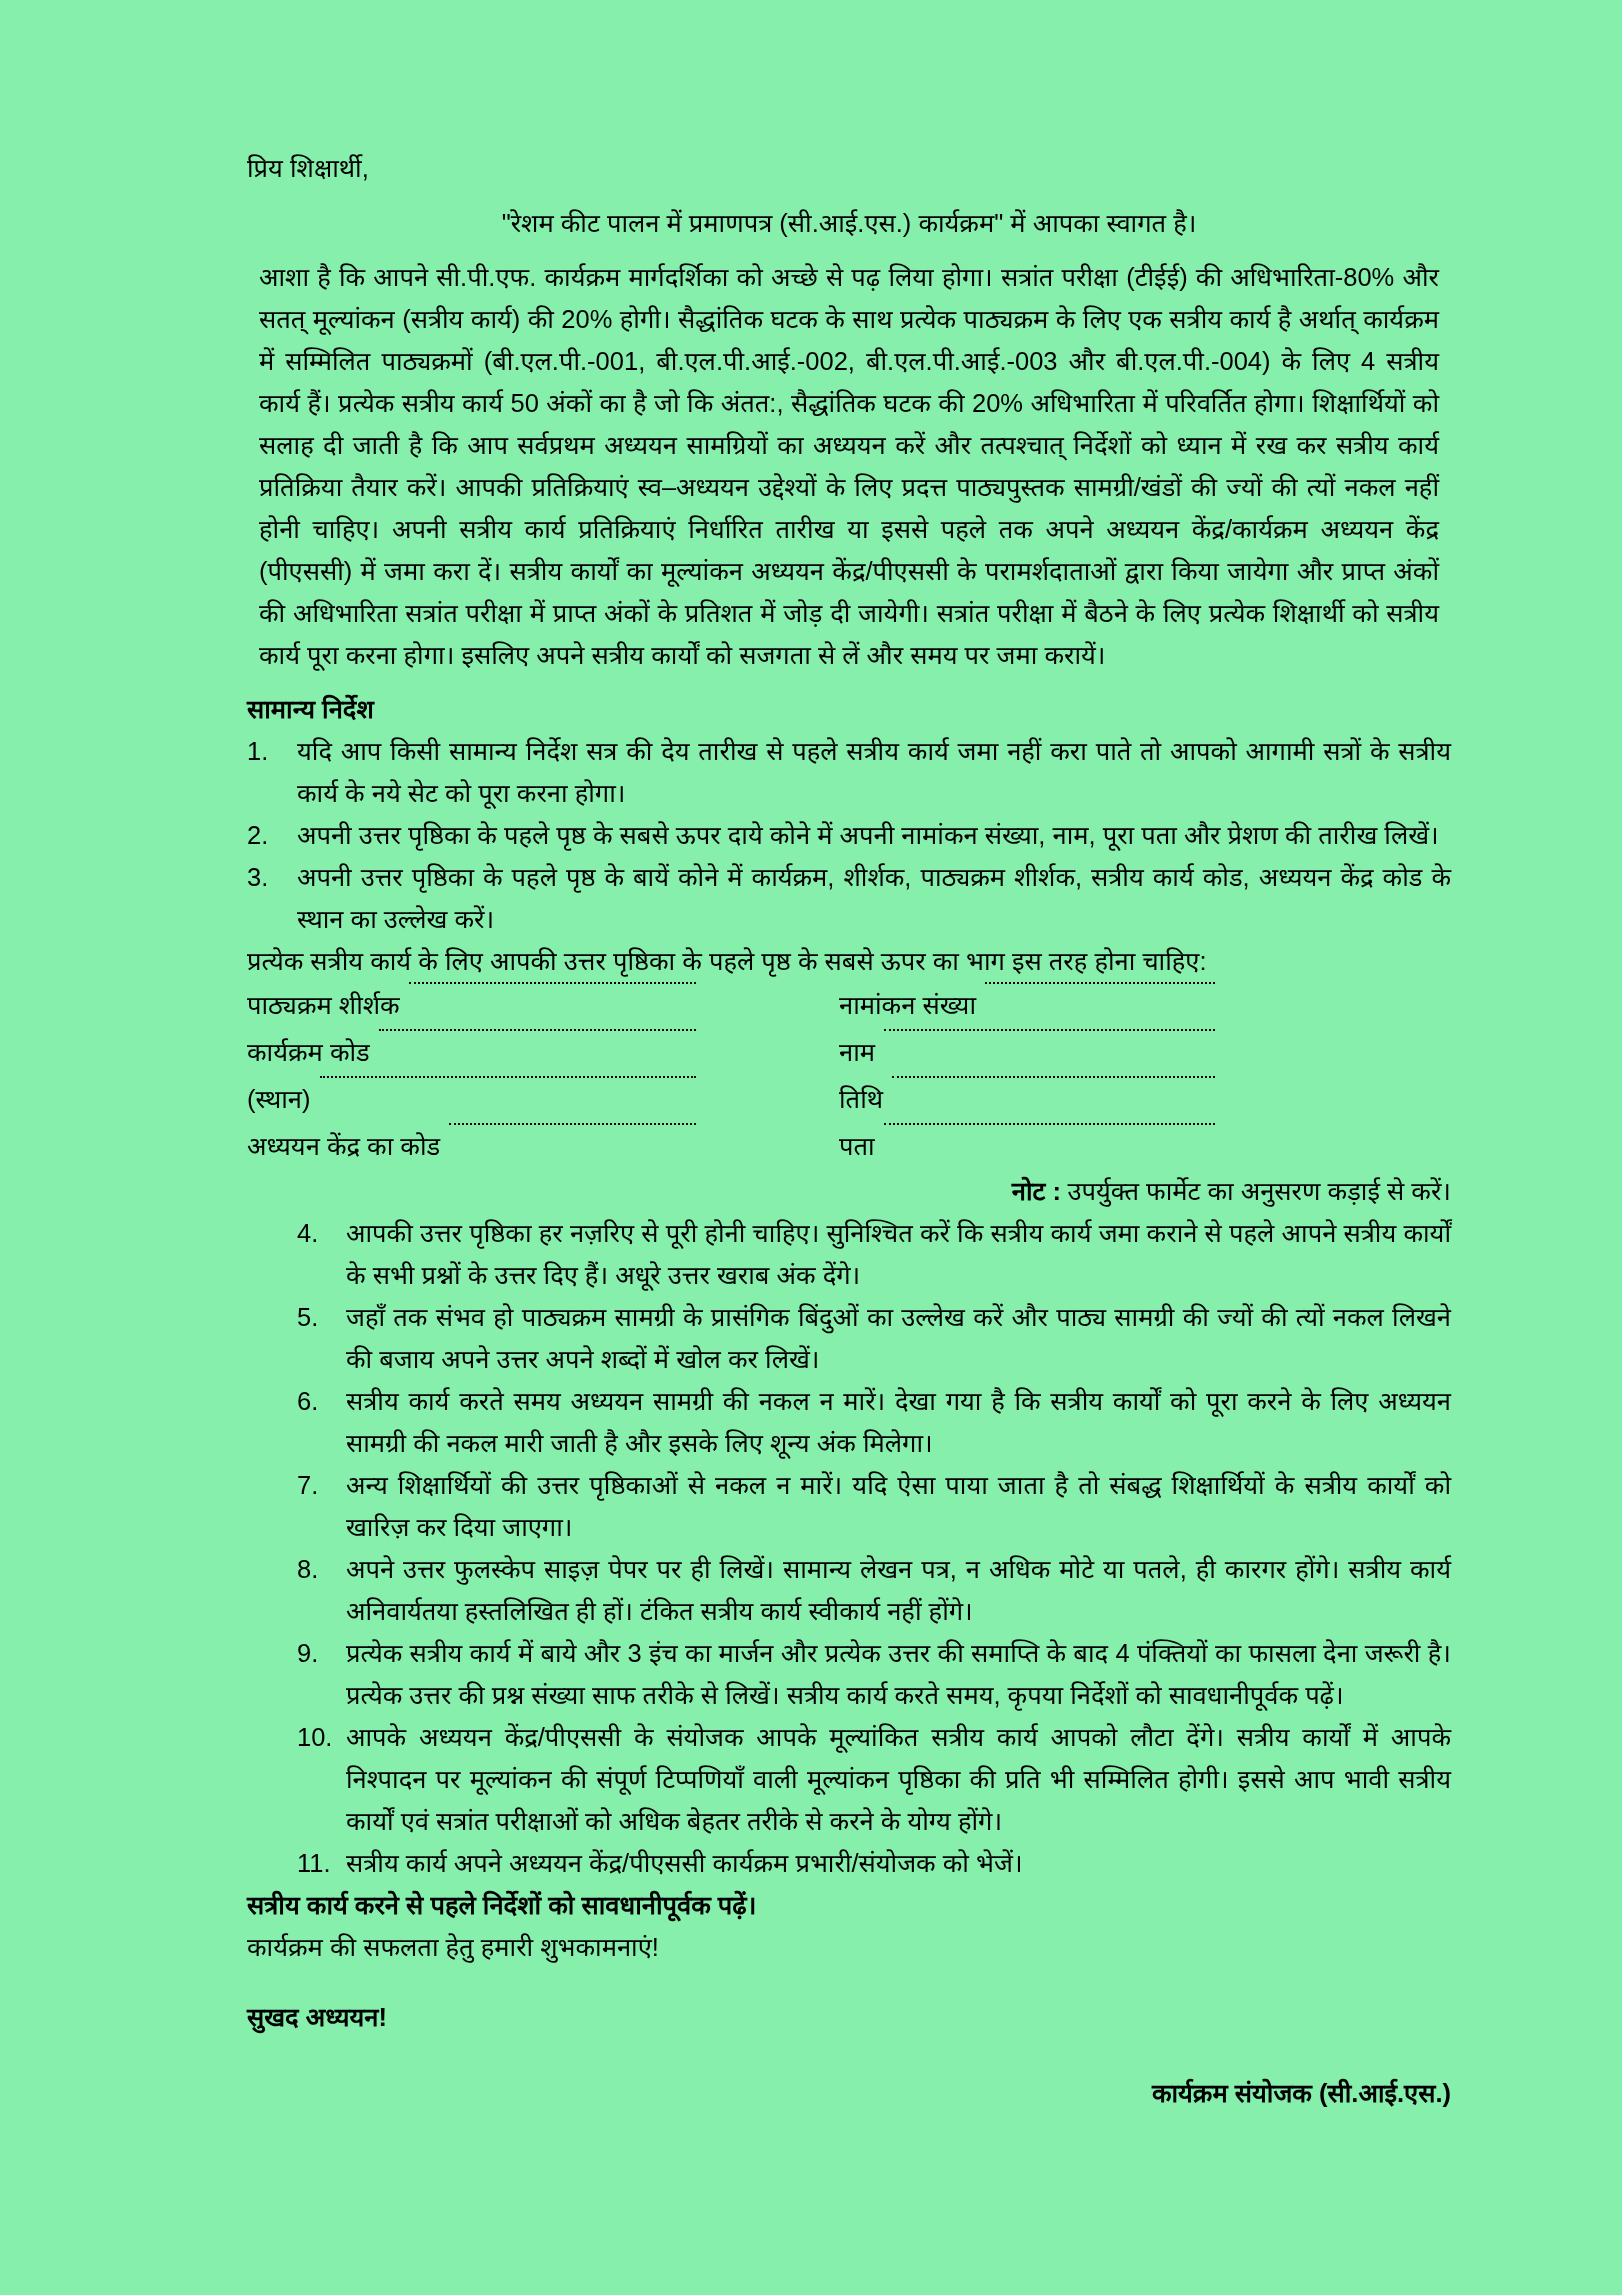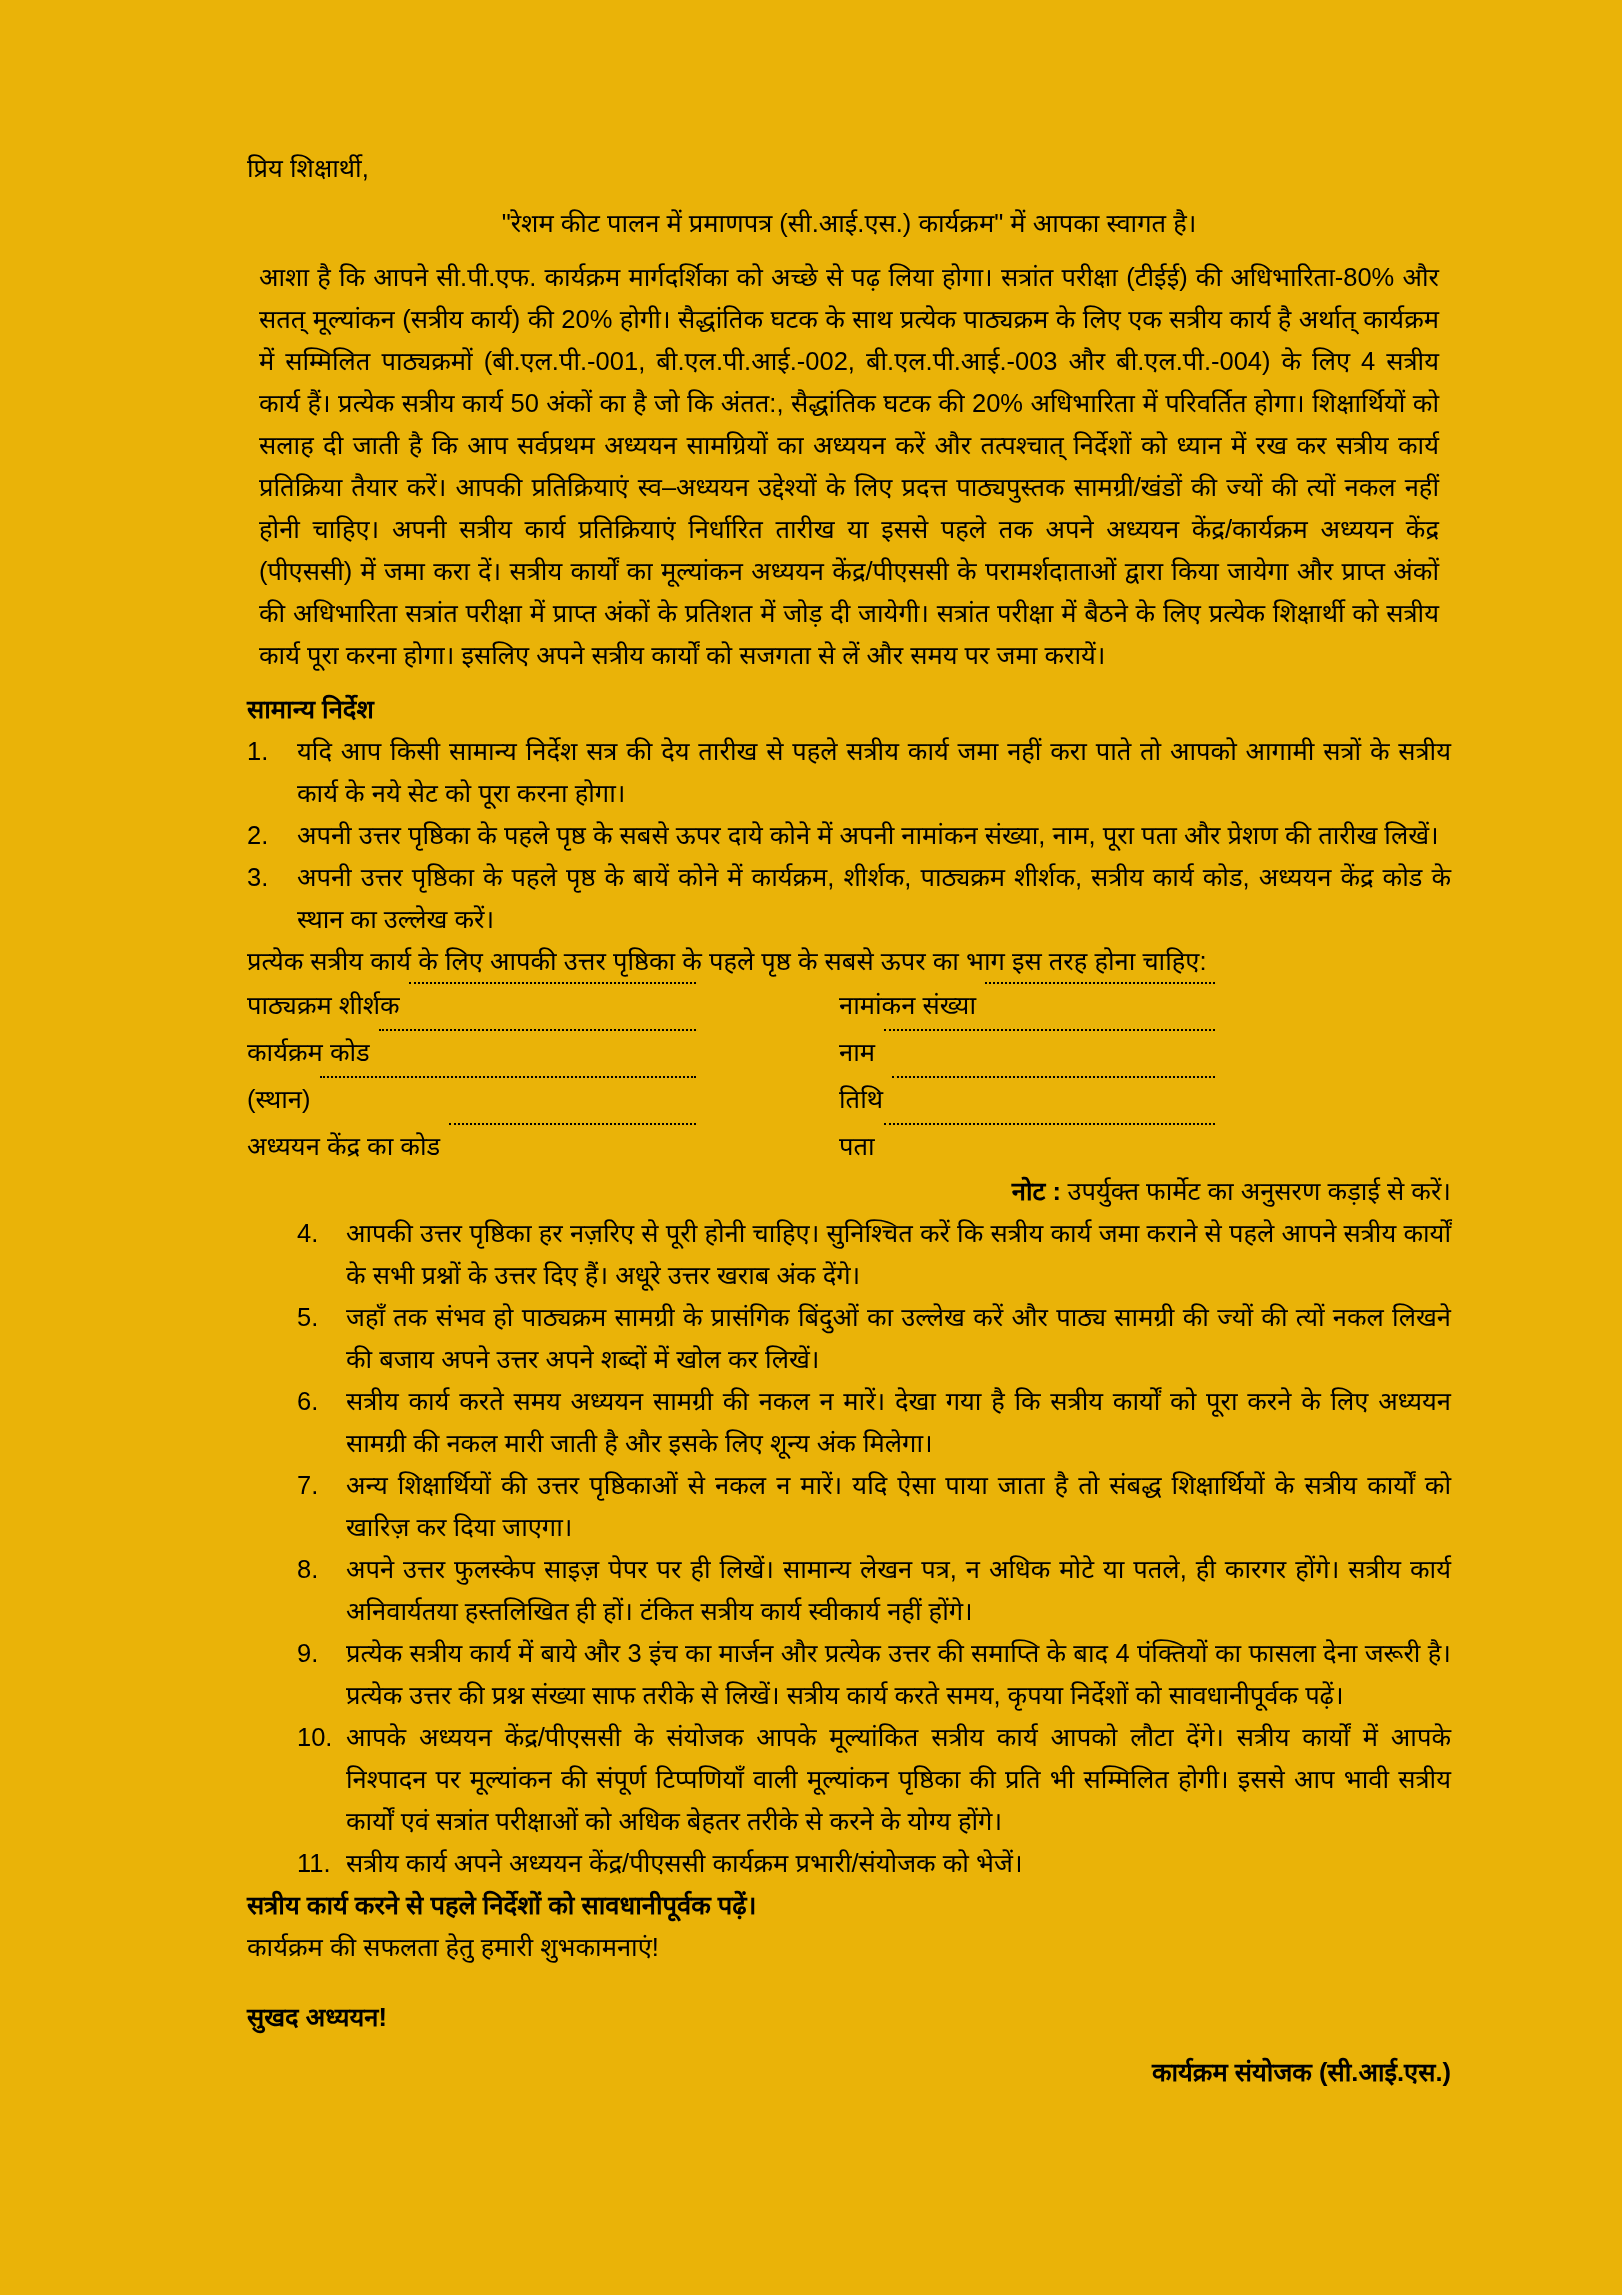--- a/index.html
+++ b/index.html
@@ -1,19 +1,19 @@
 <!DOCTYPE html>
 <html style="font-size:10.5px"><head>
 <meta charset="utf-8">
 <style>
   html,body{margin:0;padding:0;background:#9a9a9a;}
   .page{
     position:relative;
     width:1623px;height:2295px;
-    background:#eab308;
+    background:#86efac;
     color:#000000;
     font-family:"Liberation Sans","DejaVu Sans",sans-serif;
     font-size:25.5px;
     line-height:42px;
     overflow:hidden;
   }
   .content{
     position:absolute;
     left:247px;top:147px;
     width:1204px;
@@ -38,21 +38,21 @@
   .dots{
     flex:1;
     border-bottom:2px dotted #000;
     margin:0 0 9.2px 9.2px;
     min-width:39px;
   }
   .note{margin:0;text-align:right;}
   .note .sep{display:inline-block;width:6.5px;}
   .closing{font-weight:bold;}
   .sukhad{font-weight:bold;margin-top:27.5px;}
-  .signature{text-align:right;font-weight:bold;margin-top:13px;}
+  .signature{text-align:right;font-weight:bold;margin-top:34px;}
 </style>
 </head>
 <body>
 
 <div class="page">
   <div class="content">
 
     <div class="salutation">प्रिय शिक्षार्थी,</div>
 
     <div class="welcome">"रेशम कीट पालन में प्रमाणपत्र (सी.आई.एस.) कार्यक्रम" में आपका स्वागत है।</div>

